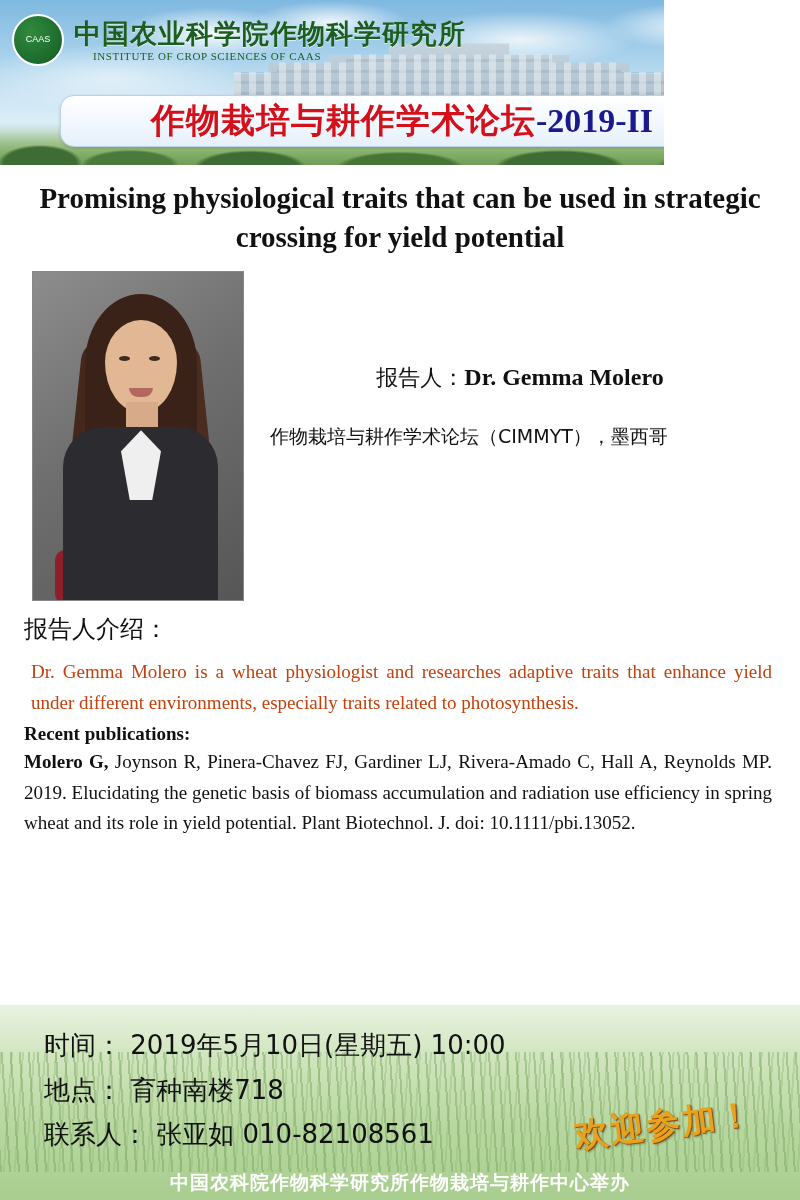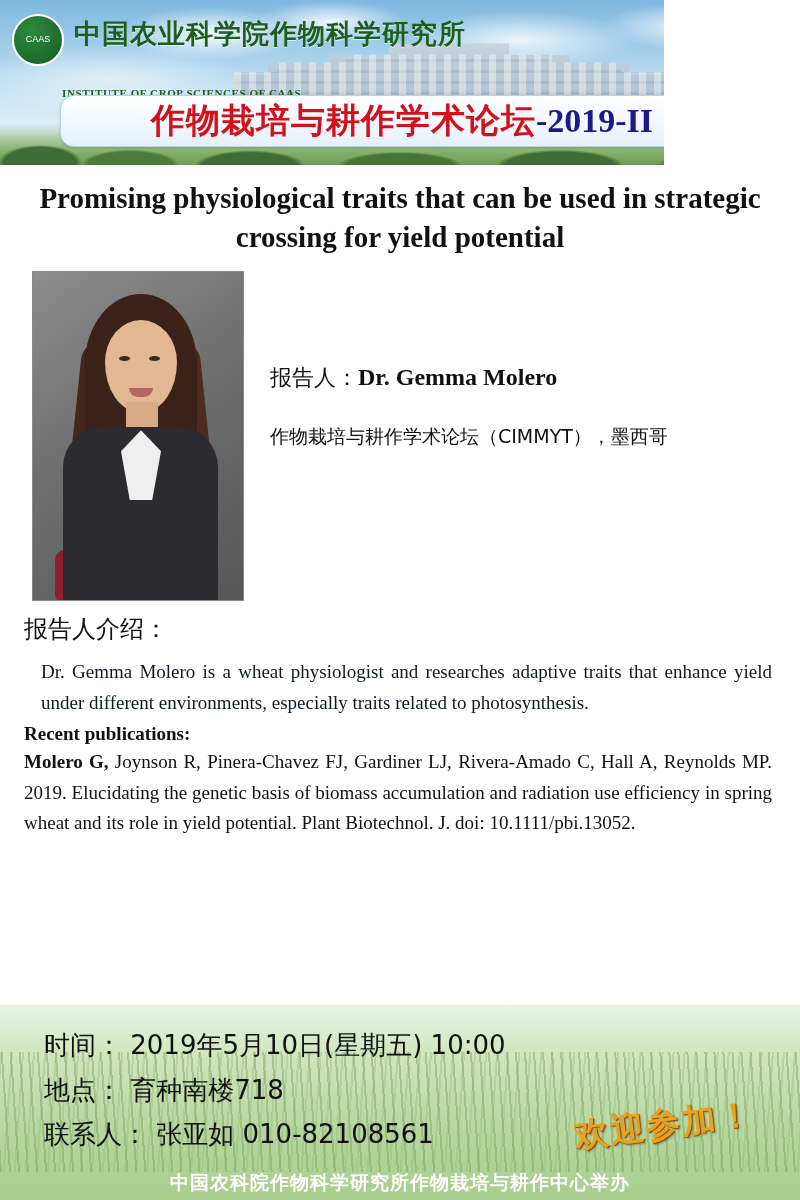--- a/index.html
+++ b/index.html
@@ -73,25 +73,24 @@
     font-family: "Liberation Sans", sans-serif;
   }
   .org-cn {
     position: absolute; left: 74px; top: 16px;
     font-size: 27px; font-weight: bold; color: #1b5e20;
     letter-spacing: 1px;
     font-family: "DejaVu Sans", sans-serif;
     text-shadow: 0 1px 0 rgba(255,255,255,0.6);
   }
   .org-en {
-    position: absolute; left: 62px; top: 50px;
-    font-size: 11px; font-weight: bold; color: #1b5e20;
+    position: absolute; left: 93px; top: 50px;
+    font-size: 11px; font-weight: normal; color: #1b5e20;
     letter-spacing: 0.6px;
     font-family: "Liberation Serif", serif;
-    margin-top: 37px;
   }
   .title-bar {
     position: absolute; left: 60px; top: 95px;
     width: 684px; height: 52px;
     background: linear-gradient(to bottom, #ffffff 0%, #f4f9ff 45%, #e6f0fa 100%);
     border: 1px solid #b9d2e6;
     border-radius: 14px;
     display: flex; align-items: center; justify-content: center;
     box-shadow: 0 1px 3px rgba(0,0,0,0.15);
   }
@@ -181,43 +180,44 @@
 
   .speaker-info {
     flex: 1 1 auto;
     padding-left: 26px;
     padding-top: 92px;
   }
   .speaker-line1 {
     font-size: 22px; color: #111;
     font-family: "DejaVu Sans", sans-serif;
     margin-bottom: 30px;
+    text-align: center;
   }
   .speaker-line1 b {
     font-family: "Liberation Serif", serif;
     font-size: 24px;
   }
   .speaker-line2 {
     font-size: 19px; color: #111;
     font-family: "DejaVu Sans", sans-serif;
     line-height: 1.4;
   }
 
   
   .body-wrap { padding: 6px 28px 0 24px; }
   .intro-heading {
     font-size: 24px; font-weight: normal; color: #111;
     font-family: "DejaVu Sans", sans-serif;
     margin: 6px 0 12px 0;
   }
   .para {
-    font-size: 19px; color: #0f172a; line-height: 1.62;
+    font-size: 19px; color: #c2410c; line-height: 1.62;
     text-align: justify;
     font-family: "Liberation Serif", serif;
-    margin: 0 0 4px 17px;
+    margin: 0 0 4px 7px;
   }
   .pub-heading {
     font-size: 19px; font-weight: bold; color: #111;
     font-family: "Liberation Serif", serif;
     margin: 4px 0 2px 0;
   }
   .pub-para {
     font-size: 19px; color: #111; line-height: 1.62;
     text-align: justify;
     font-family: "Liberation Serif", serif;

